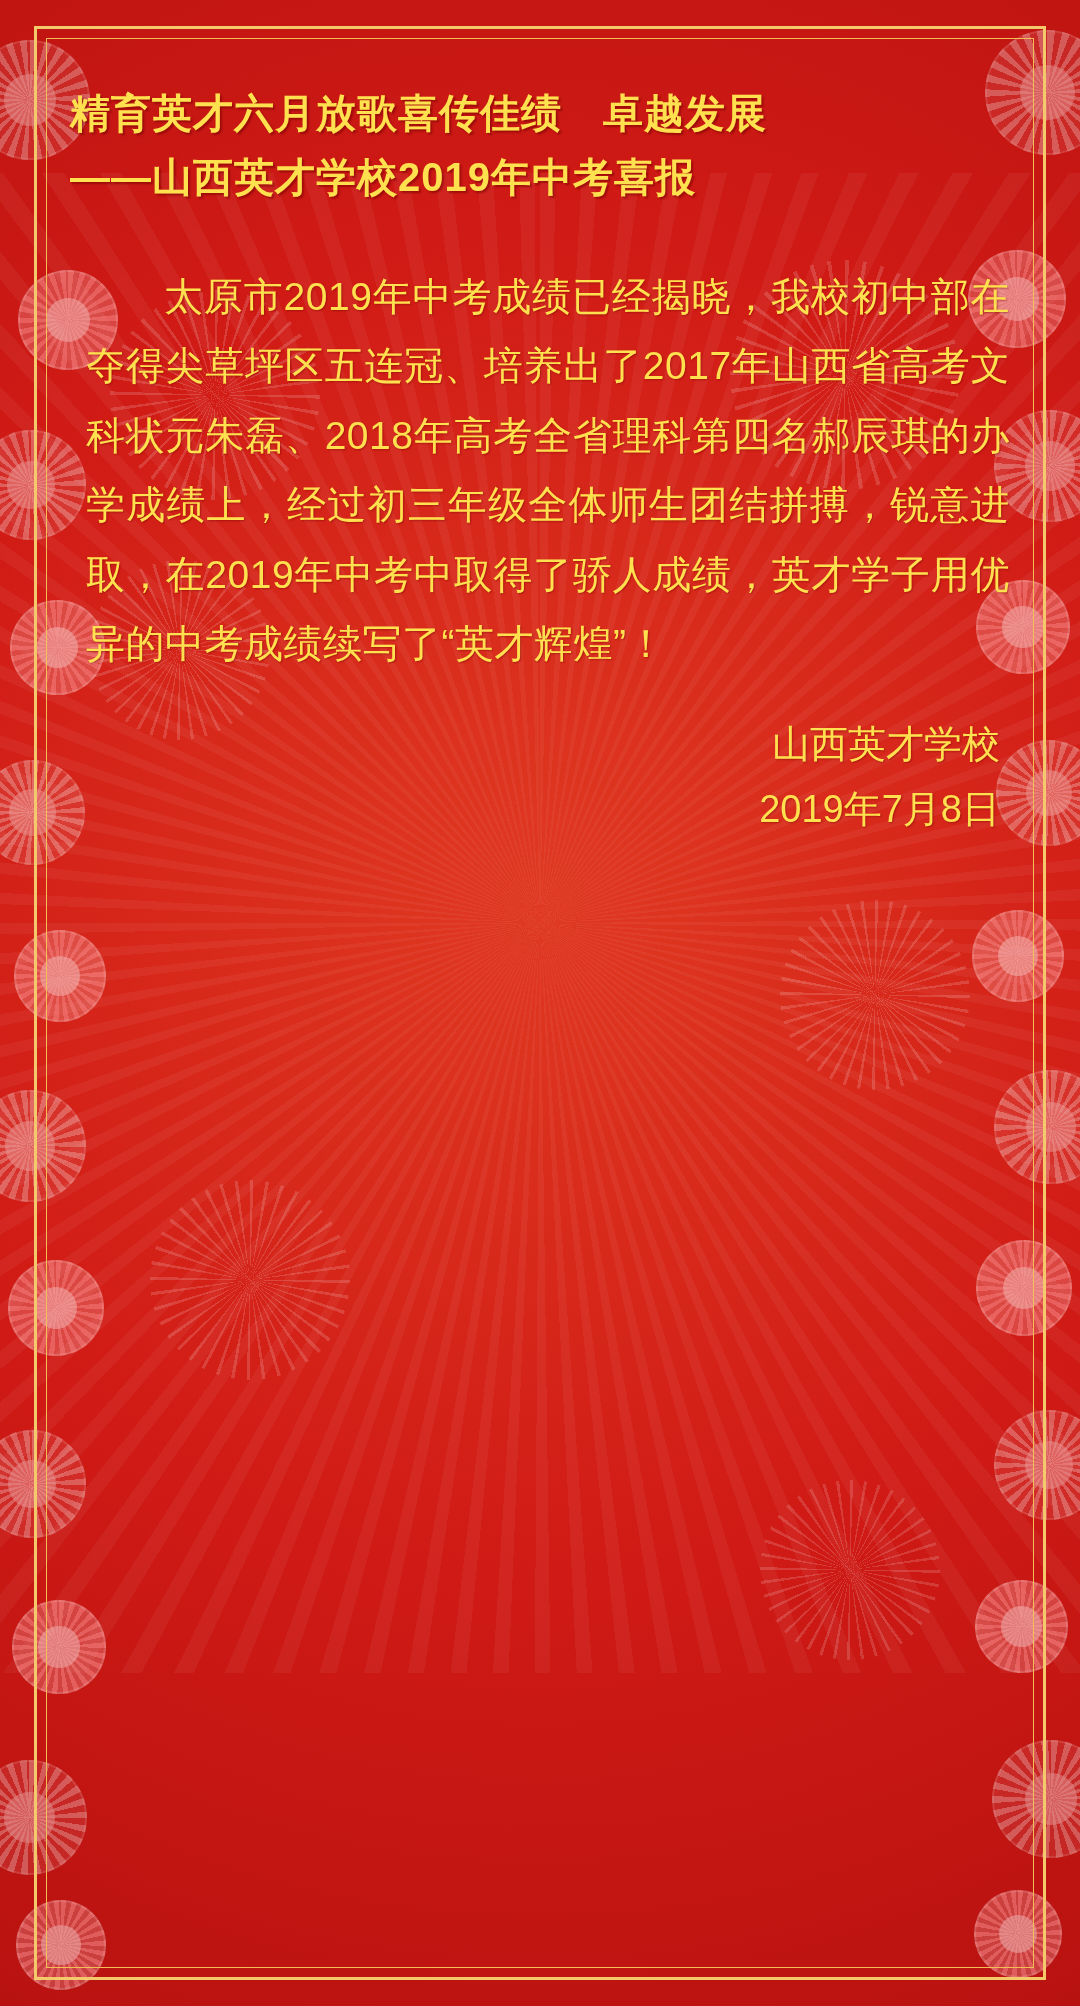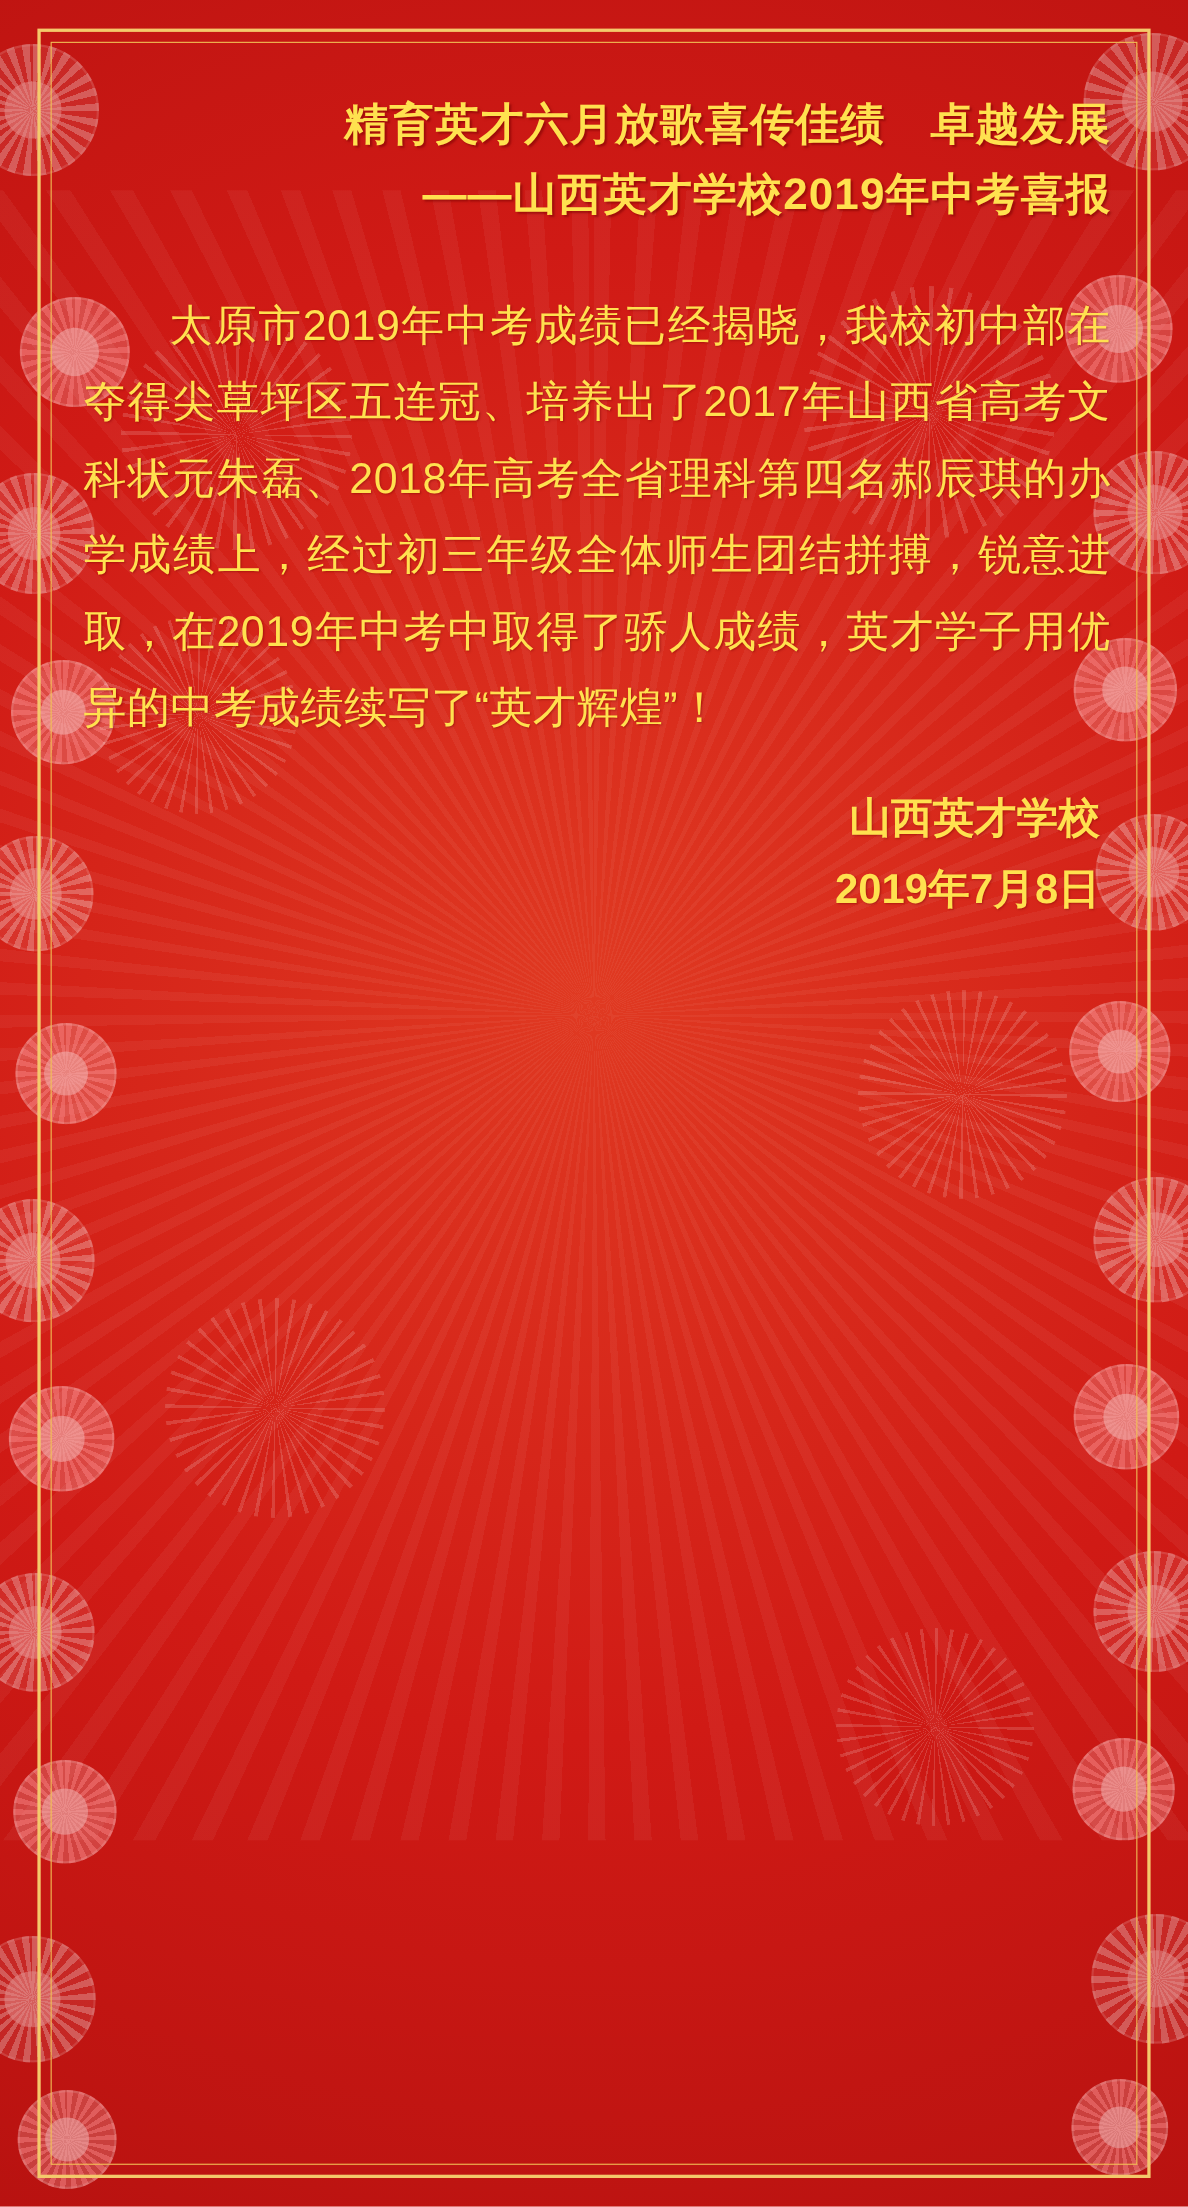--- a/index.html
+++ b/index.html
@@ -106,21 +106,21 @@
   
   .content {
     position: absolute;
     left: 70px;
     top: 60px;
     right: 70px;
     bottom: 60px;
   }
 
   .headline {
-    text-align: right;
+    text-align: left;
     padding-top: 24px;
     color: #ffe14f;
     font-weight: bold;
     font-size: 40px;
     line-height: 1.45;
     letter-spacing: 1px;
     text-shadow: 2px 2px 2px rgba(120,0,0,0.55);
   }
   .headline .l1 { display: block; }
   .headline .l2 { display: block; }
@@ -131,33 +131,33 @@
     color: #ffe14f;
     font-size: 39px;
     line-height: 1.78;
     letter-spacing: 0.5px;
     text-align: justify;
     text-align-last: left;
     text-shadow: 1px 1px 2px rgba(120,0,0,0.45);
   }
   .para {
     text-indent: 2em;
-    margin: 0 0 2px 6px;
+    margin: 0 0 2px 16px;
   }
 
   .signature {
     margin-top: 34px;
     color: #ffe14f;
     font-size: 38px;
     line-height: 1.7;
     text-align: right;
     padding-right: 10px;
     text-shadow: 1px 1px 2px rgba(120,0,0,0.45);
   }
-  .signature div { display: block; font-weight: bold; }
+  .signature div { display: block; }
 </style>
 </head>
 <body>
 
 <div class="poster">
 
   <div class="burst"></div>
 
   <div class="flower" style="left:-30px; top:40px; width:120px; height:120px;"></div>
   <div class="flower pink" style="left:18px; top:270px; width:100px; height:100px;"></div>

